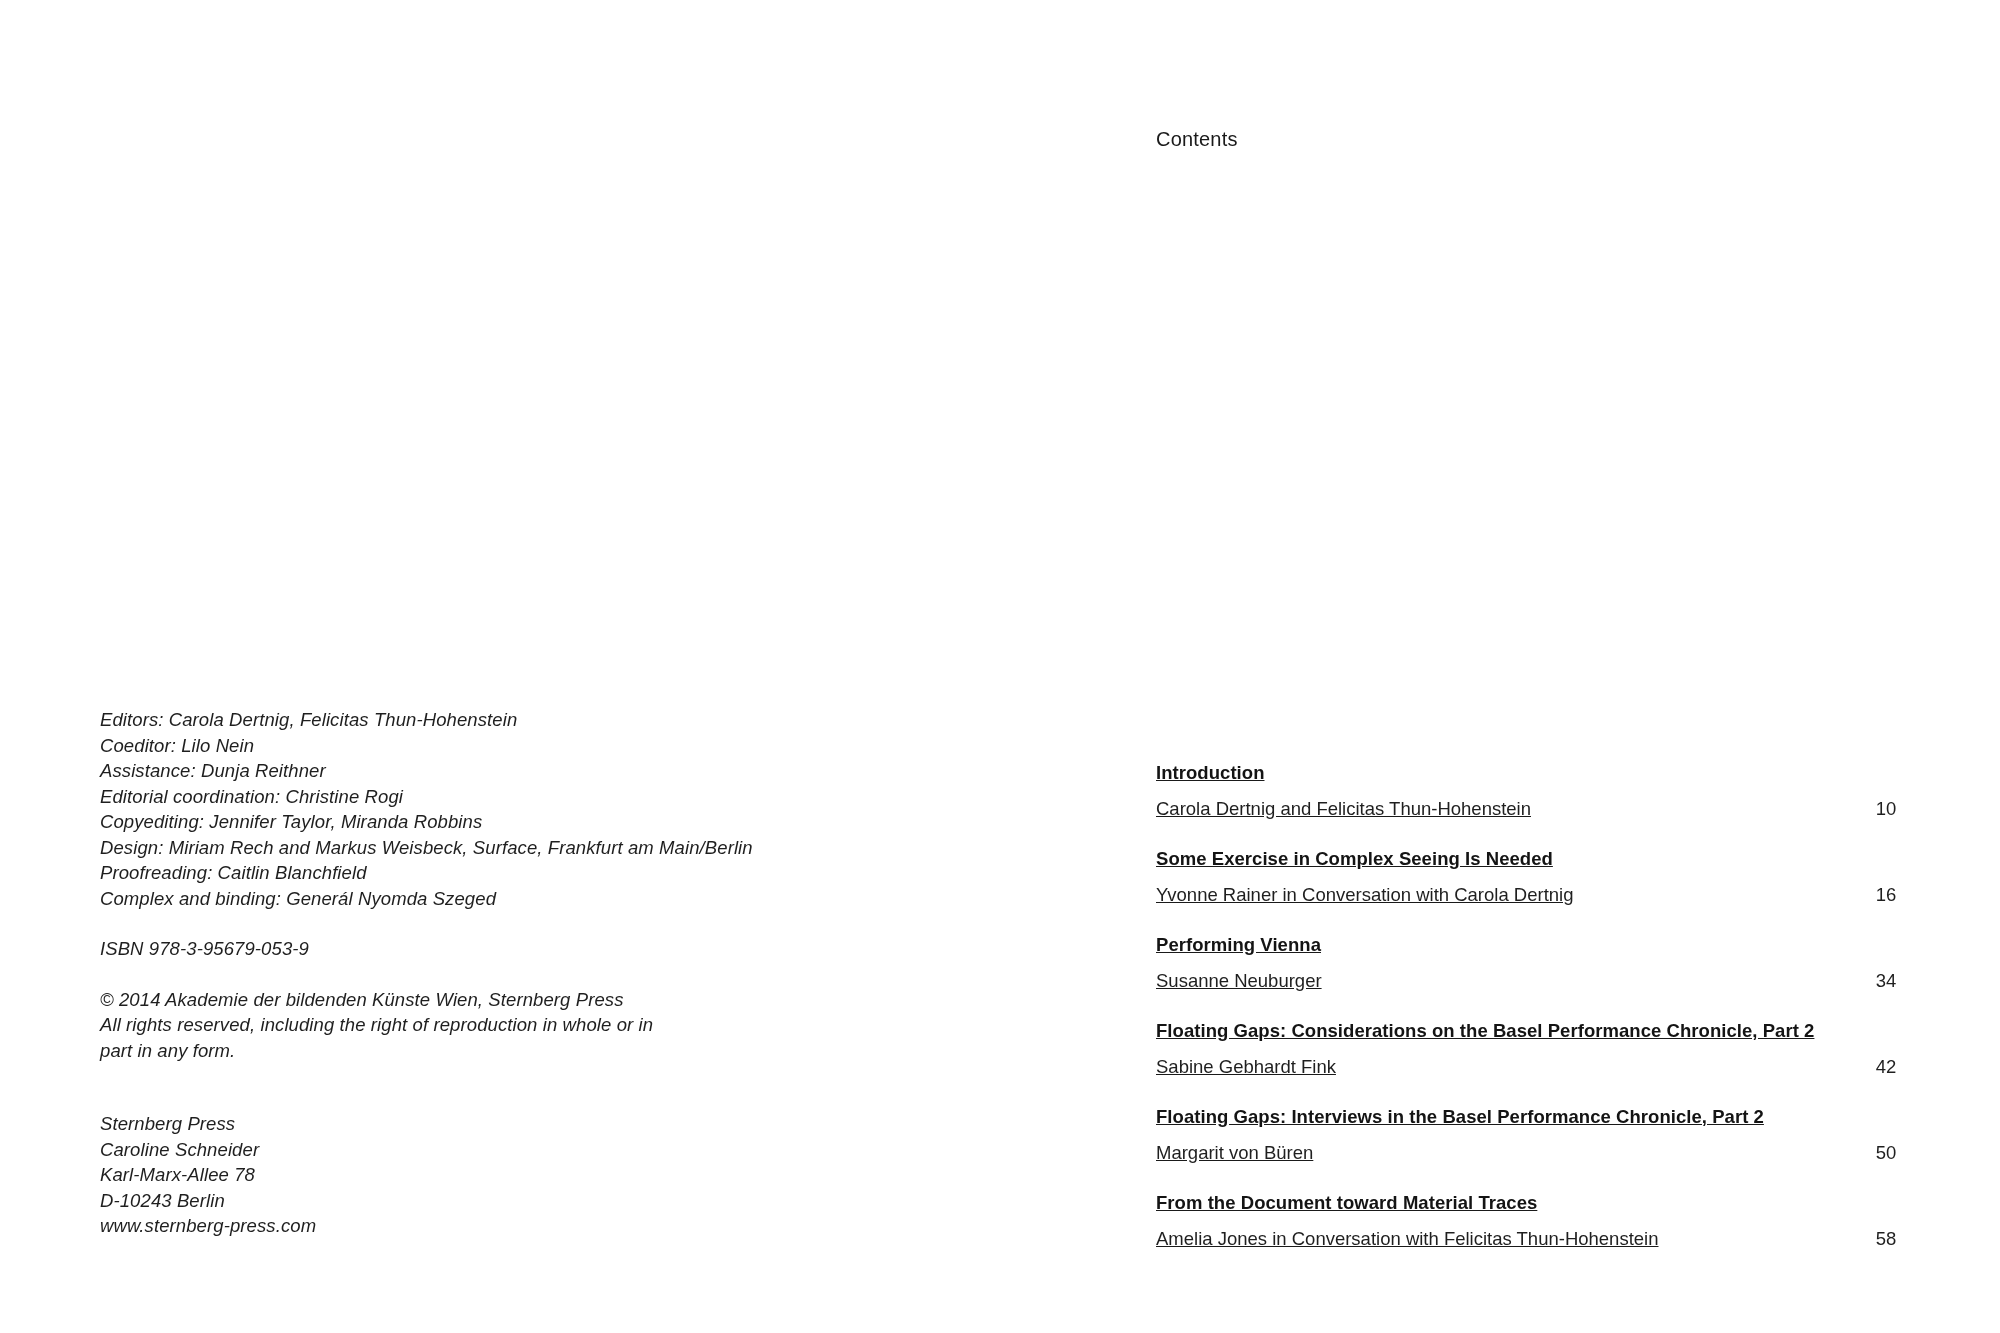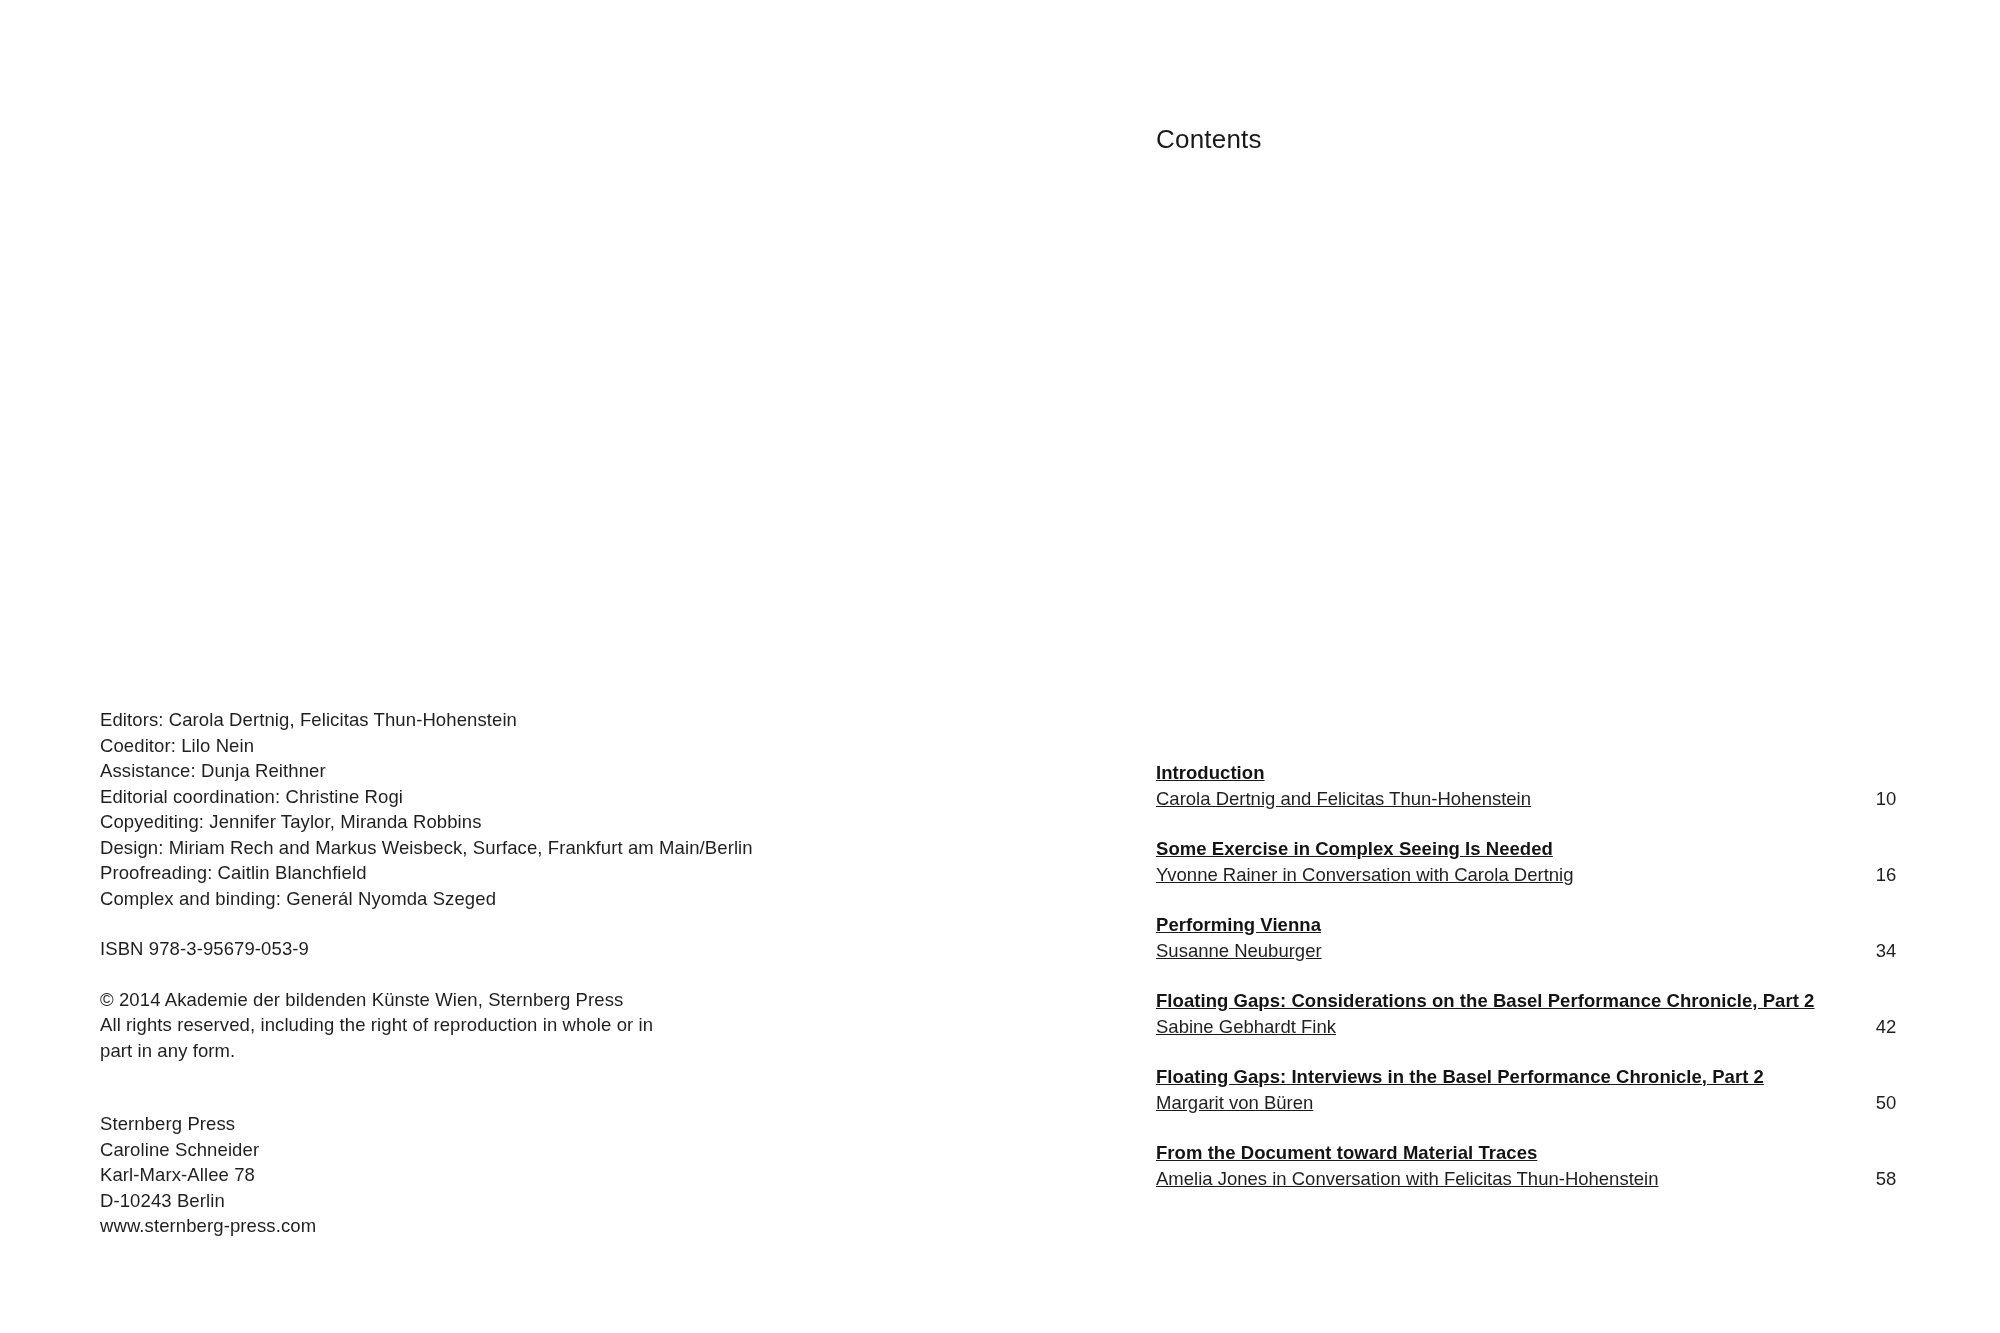--- a/index.html
+++ b/index.html
@@ -30,28 +30,28 @@
     width: 760px;
     font-size: 18.5px;
     line-height: 25.5px;
     color: #1f1f1f;
     letter-spacing: 0.1px;
   }
   .imprint .block {
     margin-bottom: 25px;
   }
   .imprint .block:last-child { margin-bottom: 0; margin-top: 48px; }
-  .imprint .line { white-space: pre-wrap; }
+  .imprint .line { white-space: pre-wrap; font-style: italic; }
 
   
   .contents-title {
     position: absolute;
     left: 1156px;
     top: 125px;
-    font-size: 26px;
+    font-size: 20px;
     line-height: 28px;
     color: #1a1a1a;
     letter-spacing: 0.2px;
   }
   .toc {
     position: absolute;
     left: 1156px;
     top: 760px;
     width: 760px;
     font-size: 18.5px;
@@ -67,20 +67,21 @@
     font-weight: bold;
     color: #141414;
     padding-right: 80px;
     letter-spacing: 0.05px;
   }
   .toc-entry .author-row {
     display: block;
     position: relative;
     color: #1f1f1f;
     padding-right: 80px;
+    margin-top: 10px;
   }
   .toc-entry .page-num {
     position: absolute;
     right: 0;
     top: 0;
     width: 60px;
     text-align: center;
     color: #1f1f1f;
     font-variant-numeric: tabular-nums;
   }

